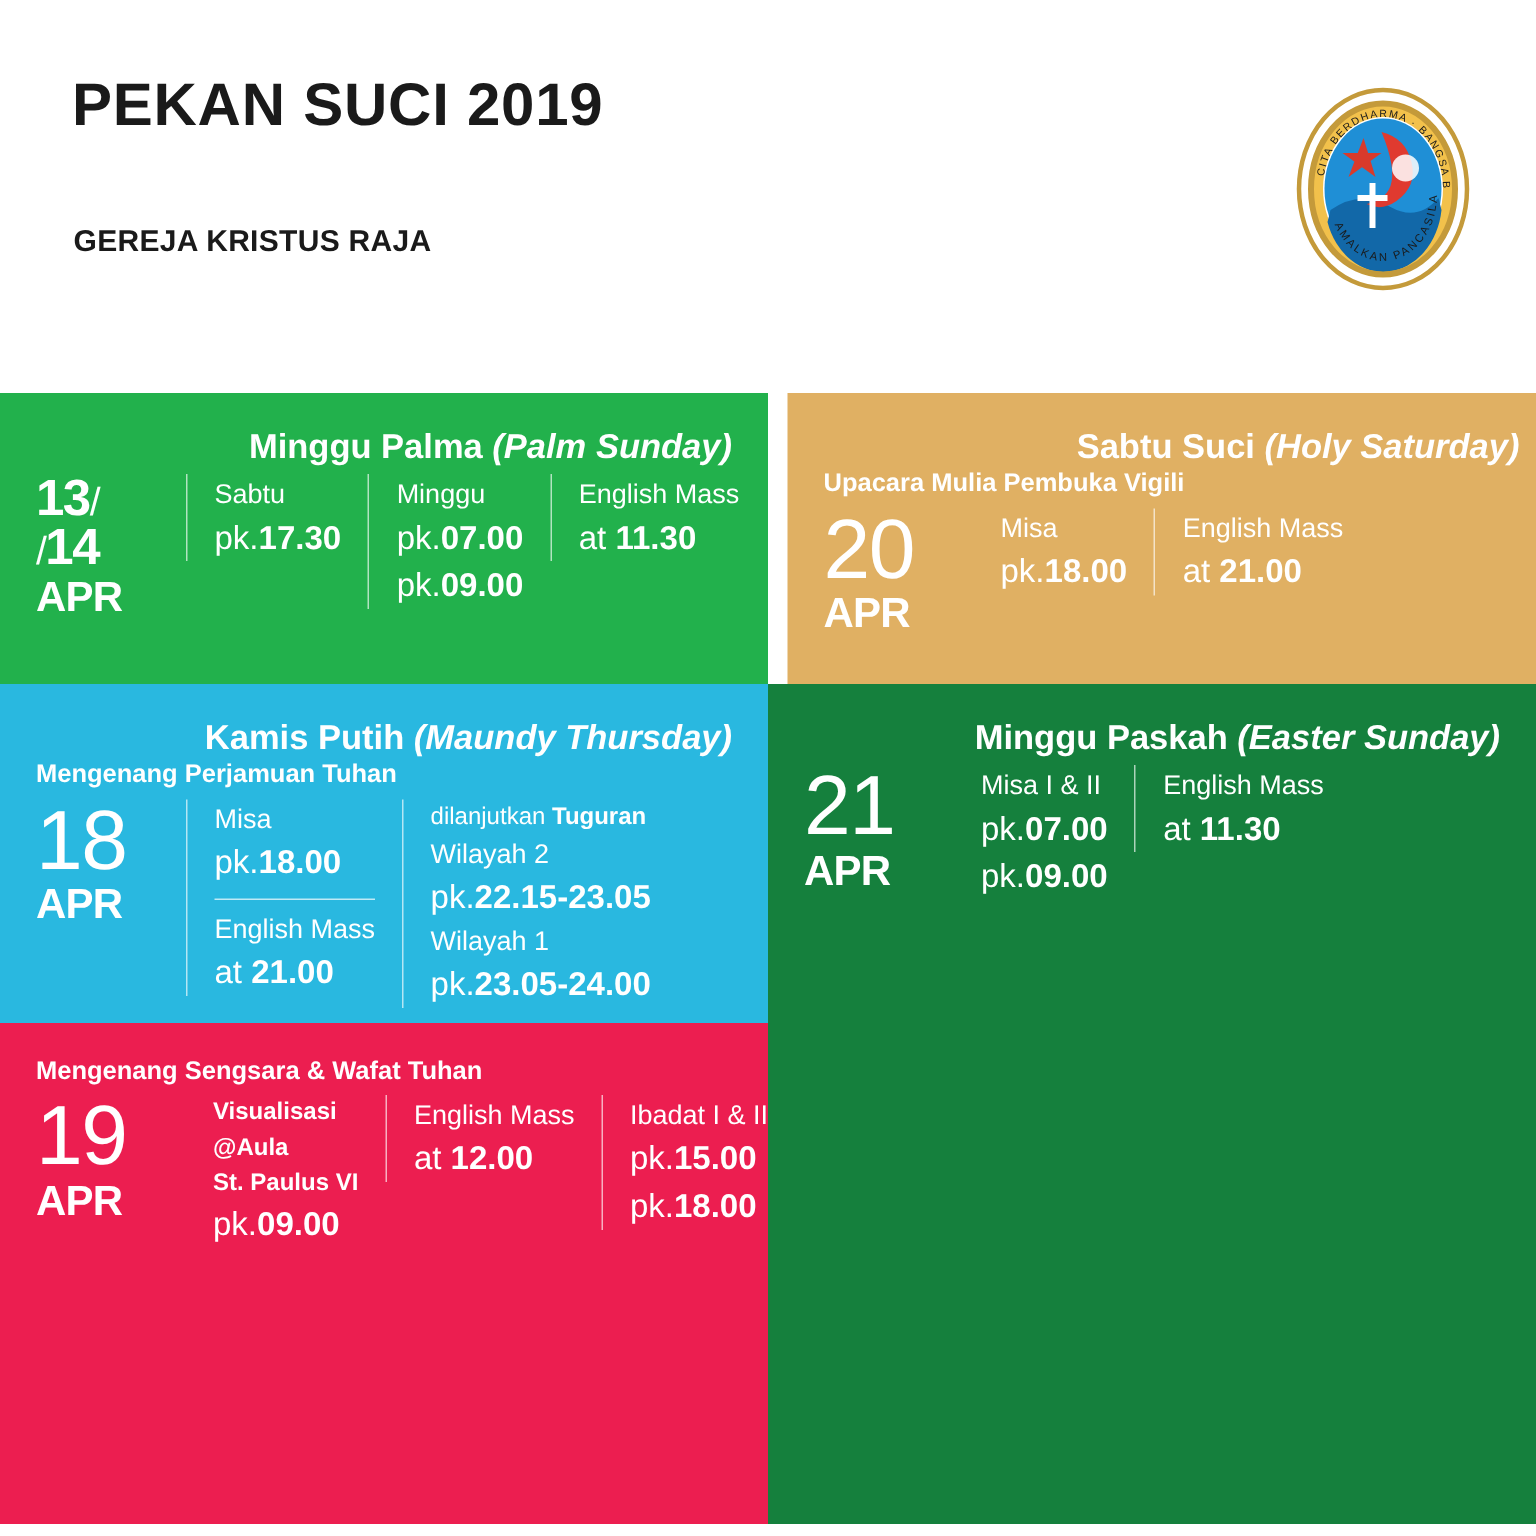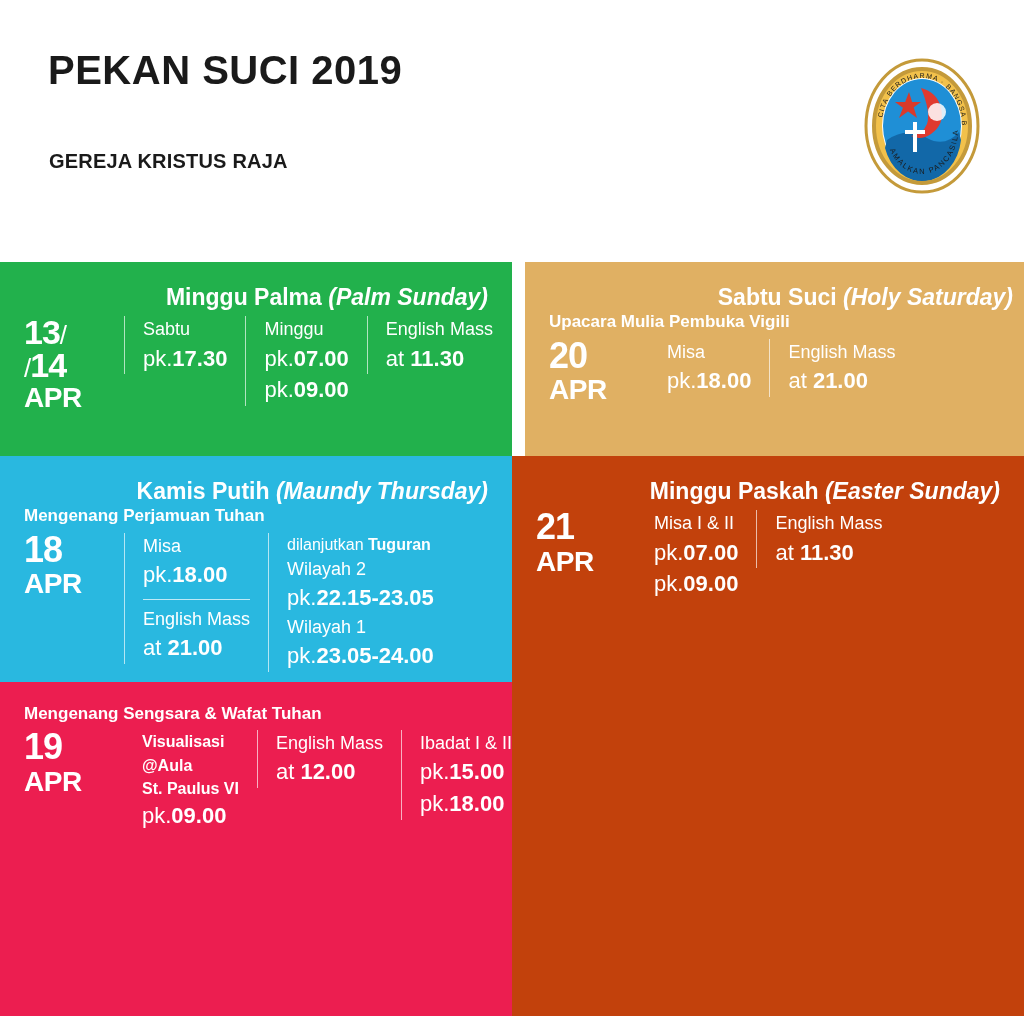--- a/index.html
+++ b/index.html
@@ -89,21 +89,21 @@
     position: absolute;
     color: #ffffff;
     box-sizing: border-box;
     padding: 22px 24px 10px 24px;
     overflow: hidden;
   }
   .p-palma   { left: 0;   top: 0;   width: 512px; height: 194px; background: #22b14c; }
   .p-kamis   { left: 0;   top: 194px; width: 512px; height: 226px; background: #29b8e0; }
   .p-jumat   { left: 0;   top: 420px; width: 512px; height: 342px; background: #ec1e50; }
   .p-sabtu   { left: 512px; top: 0;   width: 512px; height: 194px; background: #e0b063; margin-left: 13px; }
-  .p-paskah  { left: 512px; top: 194px; width: 512px; height: 568px; background: #c2410c; }
+  .p-paskah  { left: 512px; top: 194px; width: 512px; height: 568px; background: #15803d; }
 
   .panel-title {
     font-size: 23px;
     font-weight: bold;
     line-height: 1.15;
     margin: 0 0 2px 0;
     white-space: nowrap;
     text-align: right;
   }
   .panel-title em {
@@ -123,22 +123,22 @@
     margin-top: 6px;
   }
 
   
   .date {
     min-width: 92px;
     line-height: 0.95;
     padding-right: 8px;
   }
   .date .d-num {
-    font-size: 36px;
-    font-weight: bold;
+    font-size: 56px;
+    font-weight: normal;
     letter-spacing: -1px;
     display: block;
   }
   .date .d-num-small {
     font-size: 34px;
     font-weight: bold;
     letter-spacing: -1px;
     display: block;
   }
   .date .d-mon {

